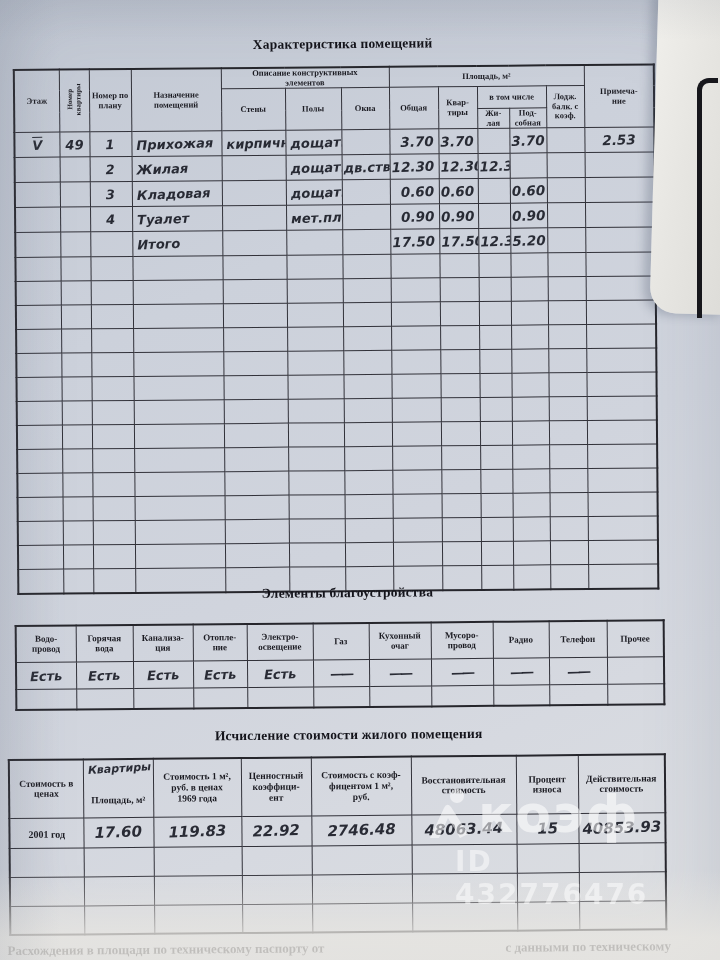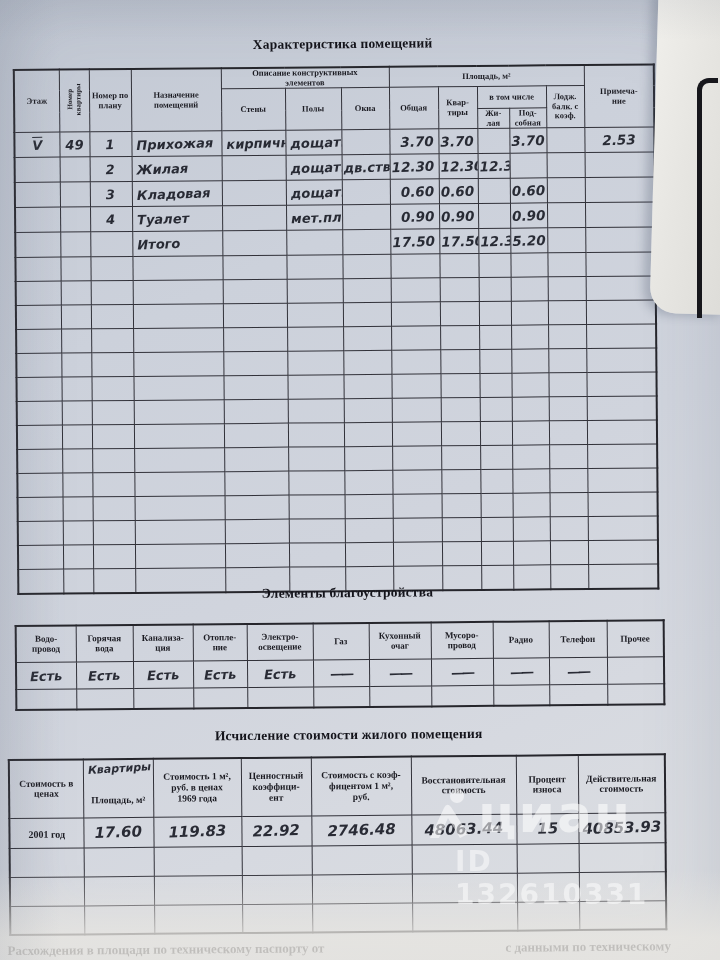--- a/index.html
+++ b/index.html
@@ -564,20 +564,20 @@
 
   <div class="right-page"></div>
   <div class="black-corner"></div>
 
   <div class="watermark">
     <div class="wm-row">
       <svg class="wm-icon" width="42" height="50" viewBox="0 0 42 50">
         <circle cx="29" cy="8" r="7" fill="#ffffff"></circle>
         <path d="M2 50 L16 20 Q19 14 23 19 L40 46 L32 50 L20 30 L11 50 Z" fill="#ffffff"></path>
       </svg>
-      <span class="wm-brand">циан</span>
+      <span class="wm-brand">коэф</span>
     </div>
-    <div class="wm-id">ID 132610331</div>
+    <div class="wm-id">ID 432776476</div>
   </div>
 
   <div class="bottom-band"></div>
   <div class="vignette"></div>
 </div>
 
 </body></html>

